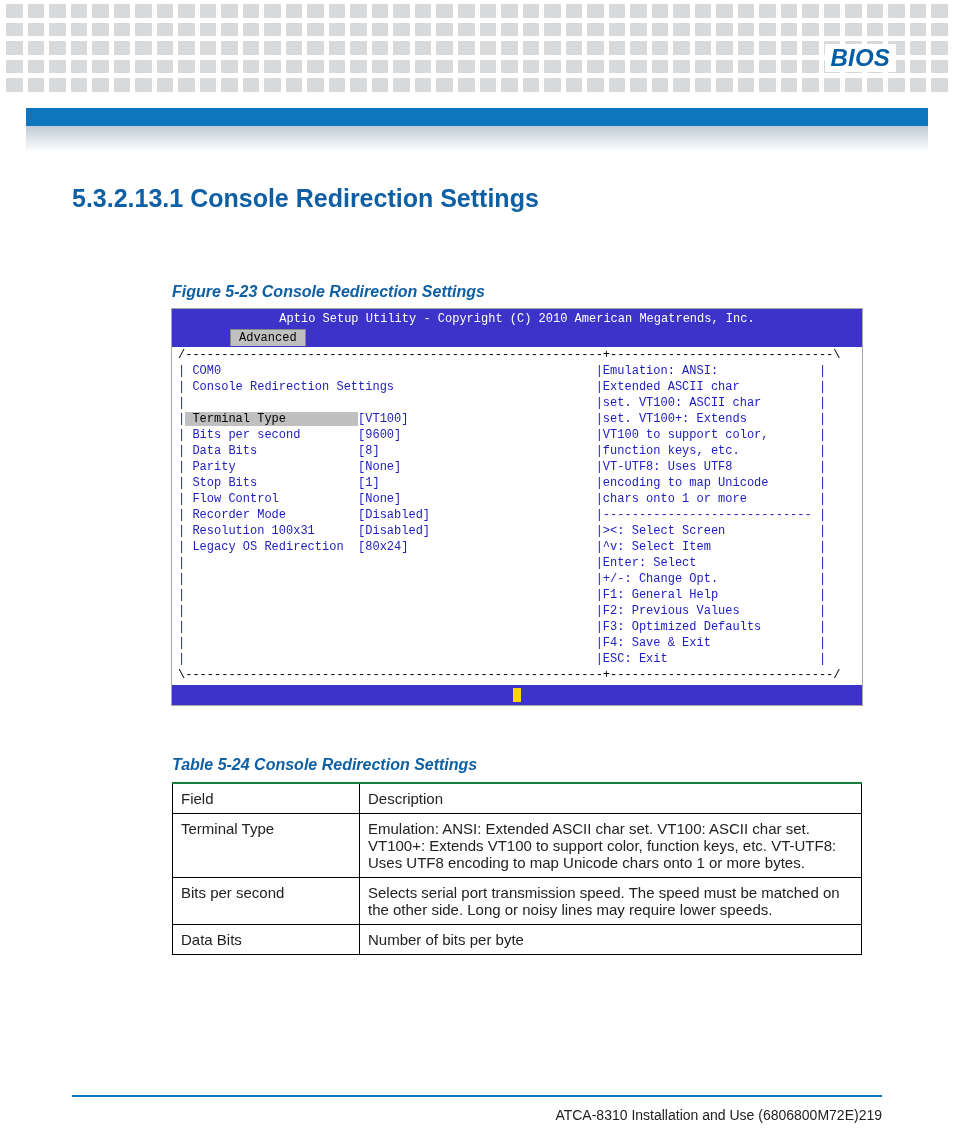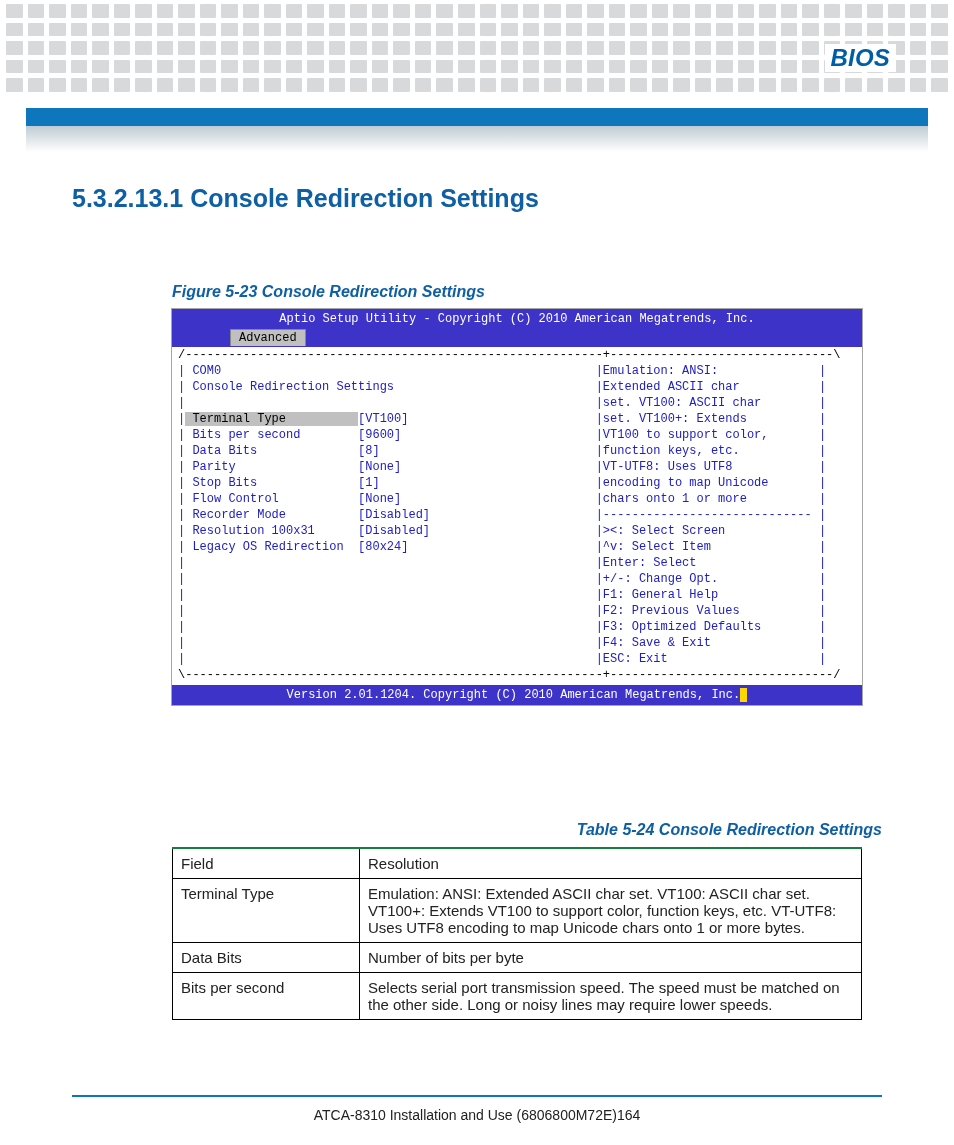--- a/index.html
+++ b/index.html
@@ -78,21 +78,21 @@
   }
 
   .figure-caption, .table-caption {
     color: #0e5fa3;
     font-style: italic;
     font-size: 16px;
     margin-bottom: 8px;
     margin-left: 100px;
     font-weight: bold;
   }
-  .table-caption { margin-top: 116px; text-align: right; }
+  .table-caption { margin-top: 51px; }
 
   .bios-frame {
     margin-left: 100px;
     width: 690px;
     box-shadow: 0 0 0 1px #a6a6a6;
     font-family: "Courier New", monospace;
     font-size: 12px;
     line-height: 16px;
   }
   .bios-titlebar, .bios-bottombar {
@@ -150,21 +150,21 @@
     left: 72px; right: 72px;
     bottom: 48px;
     border-top: 2px solid #0e76bc;
   }
   .footer {
     position: absolute;
     left: 72px; right: 72px;
     bottom: 22px;
     font-size: 14px;
     display:flex;
-    justify-content: center;
+    justify-content: flex-end;
     color:#222;
   }
 
   .bios-bottombar .y { background:#ffd700; color:#000; }
 </style>
 </head>
 <body>
 <div class="page">
 
 <div class="top-grid">
@@ -394,45 +394,45 @@
 
 <div class="content">
   <div class="section-heading">5.3.2.13.1 Console Redirection Settings</div>
 
   <div class="figure-caption">Figure 5-23     Console Redirection Settings</div>
 
   <div class="bios-frame">
     <div class="bios-titlebar">Aptio Setup Utility - Copyright (C) 2010 American Megatrends, Inc.</div>
     <div class="bios-tabline"><span class="bios-tab">Advanced</span></div>
     <div class="bios-body" id="bios-body"><div class="dim">/----------------------------------------------------------+-------------------------------\</div><div>| COM0                                                    |Emulation: ANSI:              |</div><div>| Console Redirection Settings                            |Extended ASCII char           |</div><div>|                                                         |set. VT100: ASCII char        |</div><div>|<span class="hl"> Terminal Type          </span>[VT100]                          |set. VT100+: Extends          |</div><div>| Bits per second        [9600]                           |VT100 to support color,       |</div><div>| Data Bits              [8]                              |function keys, etc.           |</div><div>| Parity                 [None]                           |VT-UTF8: Uses UTF8            |</div><div>| Stop Bits              [1]                              |encoding to map Unicode       |</div><div>| Flow Control           [None]                           |chars onto 1 or more          |</div><div>| Recorder Mode          [Disabled]                       |----------------------------- |</div><div>| Resolution 100x31      [Disabled]                       |&gt;&lt;: Select Screen             |</div><div>| Legacy OS Redirection  [80x24]                          |^v: Select Item               |</div><div>|                                                         |Enter: Select                 |</div><div>|                                                         |+/-: Change Opt.              |</div><div>|                                                         |F1: General Help              |</div><div>|                                                         |F2: Previous Values           |</div><div>|                                                         |F3: Optimized Defaults        |</div><div>|                                                         |F4: Save &amp; Exit               |</div><div>|                                                         |ESC: Exit                     |</div><div class="dim">\----------------------------------------------------------+-------------------------------/</div></div>
-    <div class="bios-bottombar"><span>Version 2.01.1204. Copyright (C) 2010 American Megatrends, Inc.</span><span class="y"> </span></div>
+    <div class="bios-bottombar"><span class="y"> </span></div>
   </div>
 
   <div class="table-caption">Table 5-24 Console Redirection Settings</div>
   <table class="settings-table">
     <tbody>
           <tr>
       <td>Field</td>
-      <td>Resolution</td>
+      <td>Description</td>
     </tr>
     <tr>
       <td>Terminal Type</td>
       <td>Emulation: ANSI: Extended ASCII char set. VT100: ASCII char set. VT100+: Extends VT100 to support color, function keys, etc. VT-UTF8: Uses UTF8 encoding to map Unicode chars onto 1 or more bytes.</td>
     </tr>
     <tr>
+      <td>Bits per second</td>
+      <td>Selects serial port transmission speed. The speed must be matched on the other side. Long or noisy lines may require lower speeds.</td>
+    </tr>
+    <tr>
       <td>Data Bits</td>
       <td>Number of bits per byte</td>
-    </tr>
-    <tr>
-      <td>Bits per second</td>
-      <td>Selects serial port transmission speed. The speed must be matched on the other side. Long or noisy lines may require lower speeds.</td>
     </tr>
   </tbody>
       </table>
 </div>
 
 <div class="footer-rule"></div>
 <div class="footer">
   <span>ATCA-8310 Installation and Use (6806800M72E)</span>
-  <span>164</span>
+  <span>219</span>
 </div>
 
 </div>
 
 </body></html>

